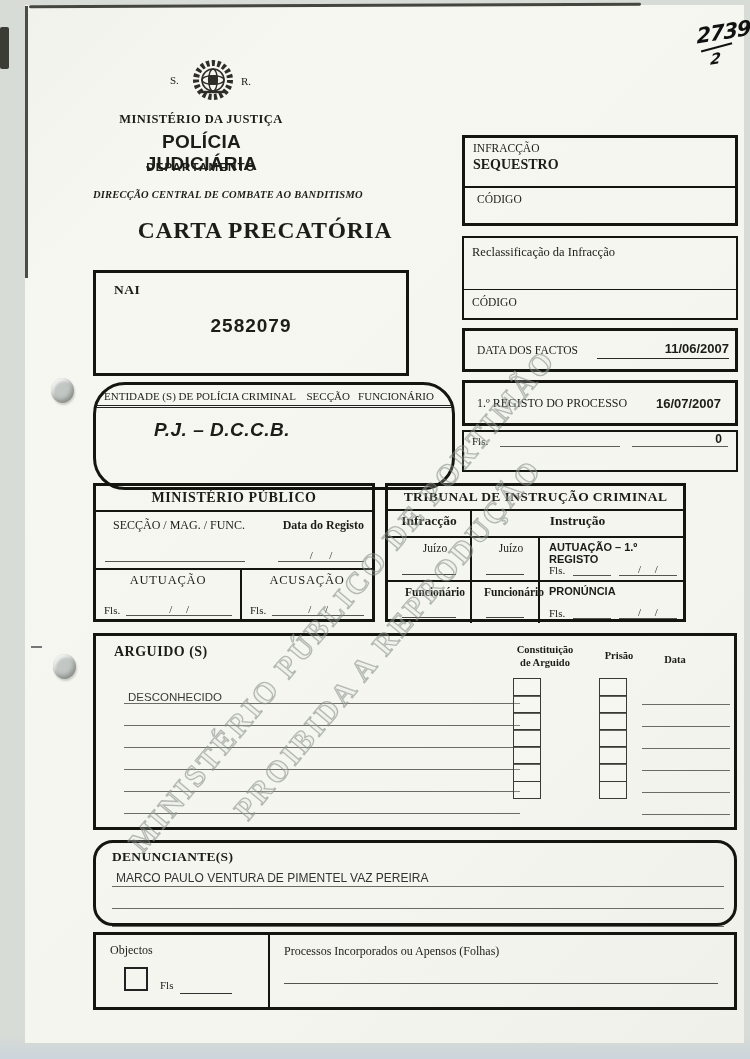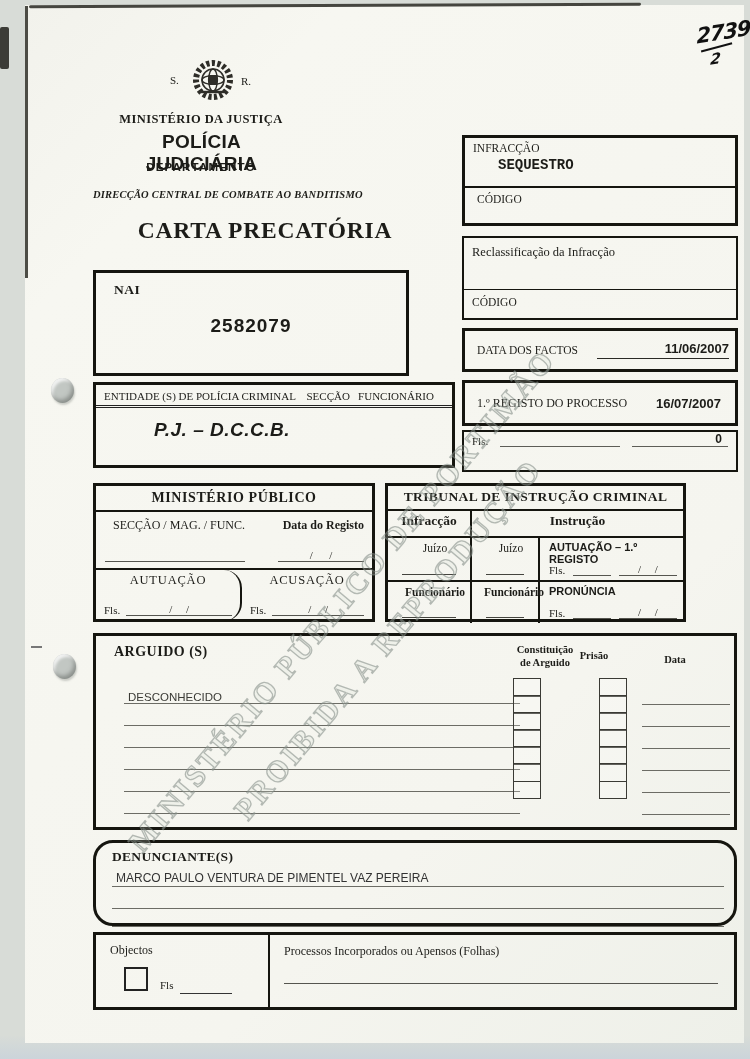--- a/index.html
+++ b/index.html
@@ -41,58 +41,58 @@
   .t-carta{position:absolute;left:120px;top:217px;width:290px;text-align:center;font-weight:bold;font-size:23.5px;letter-spacing:.8px;}
 
   .box{position:absolute;border:3px solid #15150f;box-sizing:border-box;}
   .lbl{font-size:11.5px;}
   .uline{border-bottom:1.2px solid #5d5d57;}
   .pre{white-space:pre;}
 
   
   .b-infr{left:462px;top:135px;width:276px;height:91px;}
   .b-infr .sec1{height:44px;border-bottom:2px solid #15150f;padding:4px 0 0 8px;}
-  .b-infr .val{font-family:Liberation Mono, monospace;font-weight:bold;font-size:14px;margin:3px 0 0 25px;}
+  .b-infr .val{font-family:Liberation Serif, serif;font-weight:bold;font-size:14px;margin:3px 0 0 0;}
   .b-infr .sec2{padding:5px 0 0 12px;}
   .b-recl{left:462px;top:236px;width:276px;height:84px;border-width:2px;}
   .b-recl .sec1{height:44px;border-bottom:1.6px solid #15150f;padding:7px 0 0 8px;font-size:12.5px;}
   .b-recl .sec2{padding:6px 0 0 8px;}
   .b-facts{left:462px;top:328px;width:276px;height:44px;display:flex;align-items:center;padding:0 6px 0 12px;gap:8px;}
   .b-facts .lbl{flex:1;font-size:11.5px;}
   .b-facts .val{width:132px;text-align:right;font-family:"Liberation Sans",sans-serif;font-weight:bold;font-size:13px;border-bottom:1.8px solid #2a2a25;padding-bottom:2px;}
   .b-reg{left:462px;top:380px;width:276px;height:46px;display:flex;align-items:center;padding:0 14px 0 12px;}
   .b-reg .lbl{flex:1;font-size:12px;}
   .b-reg .val{font-family:"Liberation Sans",sans-serif;font-weight:bold;font-size:13px;}
   .b-const{left:462px;top:430px;width:276px;height:42px;border-width:2.5px;}
   .b-const .l1{padding:3px 0 0 12px;font-size:11.5px;}
   .b-const .l2{display:flex;align-items:flex-end;padding:0 8px 4px 8px;gap:12px;font-size:11px;}
   .b-const .ln1{flex:1;height:13px;}
   .b-const .ln2{width:96px;height:15px;text-align:right;padding-right:6px;font-family:"Liberation Sans",sans-serif;font-weight:bold;font-size:12px;box-sizing:border-box;}
 
   
   .b-nai{left:93px;top:270px;width:316px;height:106px;}
   .b-nai .lbl{position:absolute;left:18px;top:9px;font-weight:bold;font-size:13.5px;letter-spacing:.5px;}
   .b-nai .val{position:absolute;left:0;top:42px;width:100%;text-align:center;font-family:"Liberation Sans",sans-serif;font-weight:bold;font-size:19px;letter-spacing:1px;}
-  .b-ent{left:93px;top:382px;width:362px;height:86px;}
+  .b-ent{left:93px;top:382px;width:362px;height:108px;border-radius:32px;}
   .b-ent .hd{padding:5px 0 3px 8px;font-size:11px;border-bottom:3px double #222;}
   .b-ent .val{margin:11px 0 0 58px;font-family:Liberation Sans, sans-serif;font-weight:bold;font-style:italic;font-size:19px;letter-spacing:.5px;}
 
   
   .b-mp{left:93px;top:483px;width:282px;height:139px;}
   .b-mp .hd{height:26px;border-bottom:2px solid #15150f;text-align:center;font-weight:bold;font-size:14px;letter-spacing:.6px;padding-top:4px;box-sizing:border-box;}
   .b-mp .mid{height:56px;display:flex;}
   .b-mp .mid .lcol{flex:1.25;position:relative;}
   .b-mp .mid .lcol .lab{position:absolute;left:17px;top:6px;font-size:12px;}
   .b-mp .mid .lcol .ul{position:absolute;left:9px;right:4px;bottom:6px;height:0;border-bottom:1.2px solid #55554f;}
   .b-mp .mid .rcol{flex:1;position:relative;}
   .b-mp .mid .rcol .lab{position:absolute;right:8px;top:6px;font-weight:bold;font-size:12px;}
   .b-mp .mid .rcol .sl{position:absolute;right:8px;bottom:6px;width:86px;text-align:center;font-size:11px;border-bottom:1.2px solid #55554f;}
   .b-mp .bot{height:51px;border-top:2px solid #15150f;display:flex;}
   .b-mp .cell{flex:1;display:flex;flex-direction:column;justify-content:space-between;padding:3px 8px 5px;box-sizing:border-box;}
-  .b-mp .cell:first-child{border-right:2px solid #15150f;flex:0 0 146px;border-radius:18px;}
+  .b-mp .cell:first-child{border-right:2px solid #15150f;flex:0 0 146px;}
   .b-mp .cname{text-align:center;font-size:12.5px;letter-spacing:.8px;}
   .b-mp .frow{display:flex;align-items:flex-end;gap:6px;font-size:11px;}
   .b-mp .frow .sl{flex:1;text-align:center;border-bottom:1.2px solid #55554f;}
 
   
   .b-tic{left:385px;top:483px;width:301px;height:139px;}
   .b-tic .hd{height:25px;border-bottom:2px solid #15150f;text-align:center;font-weight:bold;font-size:13.5px;letter-spacing:.4px;padding-top:3px;box-sizing:border-box;}
   .b-tic .sub{height:25px;border-bottom:2px solid #15150f;display:flex;}
   .b-tic .sub .c1{flex:0 0 84px;border-right:2px solid #15150f;text-align:center;font-weight:bold;font-size:13.5px;padding-top:2px;box-sizing:border-box;}
   .b-tic .sub .c2{flex:1;text-align:center;font-weight:bold;font-size:13.5px;padding-top:2px;}
@@ -107,21 +107,21 @@
   .b-tic .main .lab{position:absolute;left:9px;top:3px;font-family:"Liberation Sans",sans-serif;font-weight:bold;font-size:11px;}
   .b-tic .main .frow{position:absolute;left:9px;right:6px;bottom:4px;display:flex;align-items:flex-end;gap:8px;font-size:11px;}
   .b-tic .main .frow .ln{flex:1;border-bottom:1.2px solid #55554f;height:12px;}
   .b-tic .main .frow .sl{width:58px;text-align:center;border-bottom:1.2px solid #55554f;}
 
   
   .b-arg{left:93px;top:633px;width:644px;height:197px;}
   .b-arg .ttl{position:absolute;left:18px;top:8px;font-weight:bold;font-size:14px;letter-spacing:.5px;}
   .b-arg .ch{position:absolute;font-weight:bold;font-size:10.5px;text-align:center;line-height:1.25;}
   .b-arg .ch1{left:402px;top:7px;width:94px;}
-  .b-arg .ch2{left:475px;top:13px;width:46px;}
+  .b-arg .ch2{left:500px;top:13px;width:46px;}
   .b-arg .ch3{left:556px;top:17px;width:46px;}
   .a-line{position:absolute;left:16px;width:396px;height:22px;border-bottom:1.1px solid #6c6c65;
     font-family:"Liberation Sans",sans-serif;font-size:11.5px;color:#3a3a35;padding-left:4px;box-sizing:border-box;
     display:flex;align-items:flex-end;margin-left:12px;}
   .d-line{position:absolute;left:546px;width:88px;height:22px;border-bottom:1.1px solid #6c6c65;}
   .cbx-stack{position:absolute;top:42px;width:28px;}
   .cbx-stack.s1{left:417px;} .cbx-stack.s2{left:503px;}
   .cbx{width:28px;height:18.6px;border:1.5px solid #3a3a34;box-sizing:border-box;margin-top:-1.5px;background:rgba(255,255,255,.2);}
   .cbx:first-child{margin-top:0;}
 

